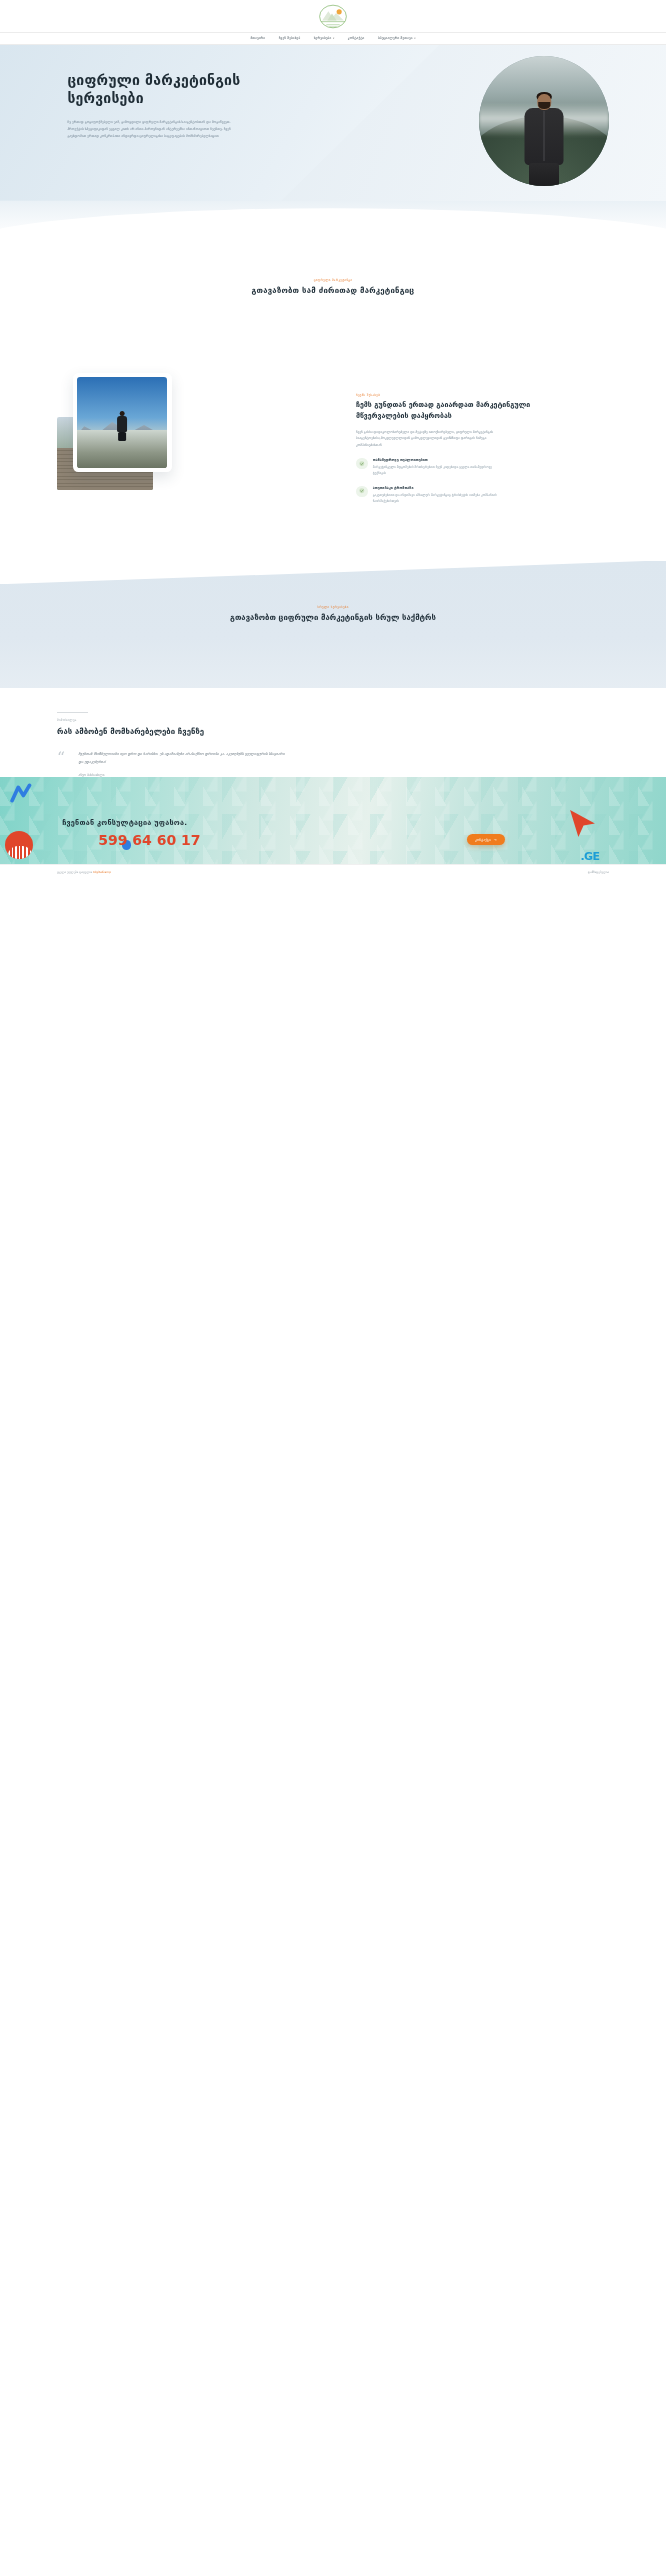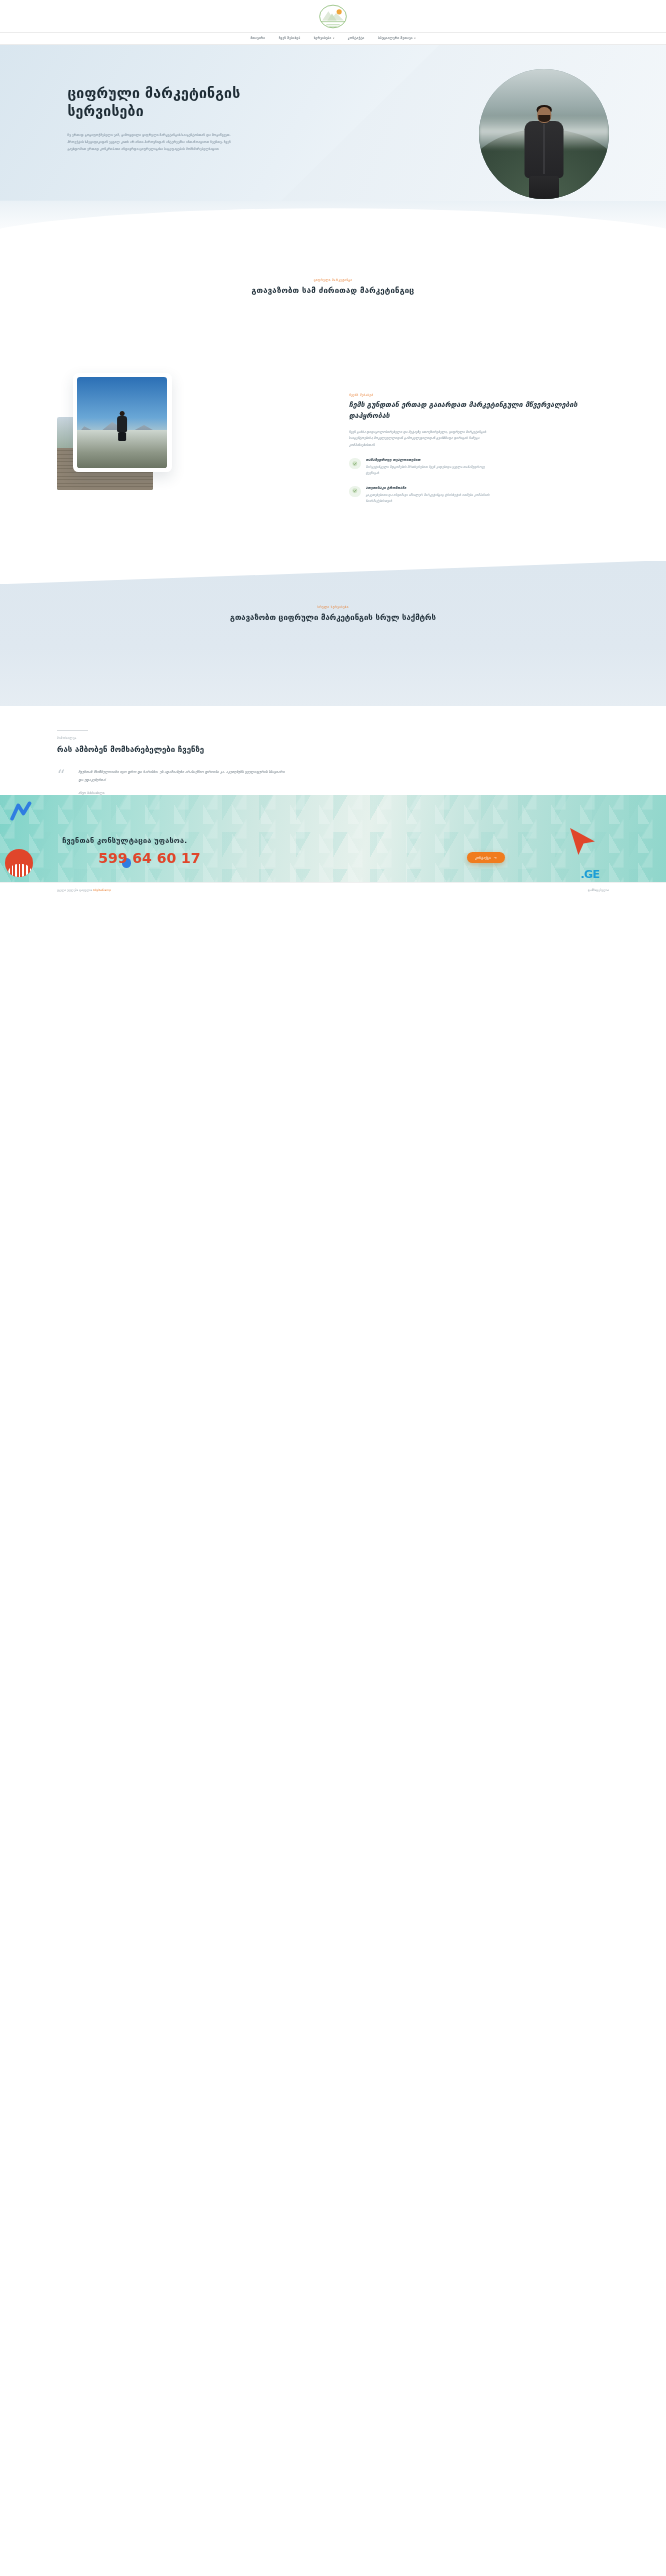--- a/index.html
+++ b/index.html
@@ -74,21 +74,21 @@
     left: 9.4px; top: 78px;
     width: 172px; height: 62px;
     opacity: .5;
     background-image: radial-gradient(#b9c9d4 0.5px, transparent 0.6px);
     background-size: 3.6px 3.6px;
     transform: skewY(-8deg);
   }
   .hero-inner {
     position: relative;
     width: 552px;
-    margin: 13px auto;
+    margin: 0 auto;
     height: 100%;
     display: flex;
     align-items: flex-start;
   }
   .hero-left {
     width: 245px;
     padding-top: 27px;
     padding-left: 10.4px;
   }
   .hero-title {
@@ -215,24 +215,23 @@
     letter-spacing: 0.2px;
   }
 
   .block-three { padding-top: 40px; padding-bottom: 78px; }
 
   
   .about {
     width: 552px;
     margin: 0 auto;
     display: flex;
-    gap: 21px;
+    gap: 28px;
     padding-bottom: 57px;
     position: relative;
-    font-style: italic;
   }
   .about-media {
     width: 271px;
     position: relative;
     height: 130px;
   }
   .about-card {
     position: absolute;
     left: 15.6px; top: 0;
     width: 99px; height: 99px;
@@ -316,21 +315,21 @@
   }
   .feature-icon svg { width: 5.7px; height: 5.7px; }
   .feature-title { font-size: 3.6px; font-weight: 700; color: #263742; }
   .feature-body { font-size: 3.2px; line-height: 1.9; color: #8496a2; margin-top: 2.1px; max-width: 130px; }
 
   
   .services-band {
     width: 100%;
     background: linear-gradient(180deg, #dde7ef 0%, #dfe8f0 60%, #e6edf3 100%);
     padding-top: 44px;
-    padding-bottom: 84px;
+    padding-bottom: 66px;
     position: relative;
   }
   .services-band::before {
     content:"";
     position:absolute; left:0; top:-0.5px; width:100%; height:24px;
     background:#ffffff;
     clip-path: polygon(0 0, 100% 0, 100% 0, 0 100%);
   }
   .services-title {
     font-size: 7.8px; font-weight: 700; color: #22313b; text-align: center; margin-top: 4.2px;

